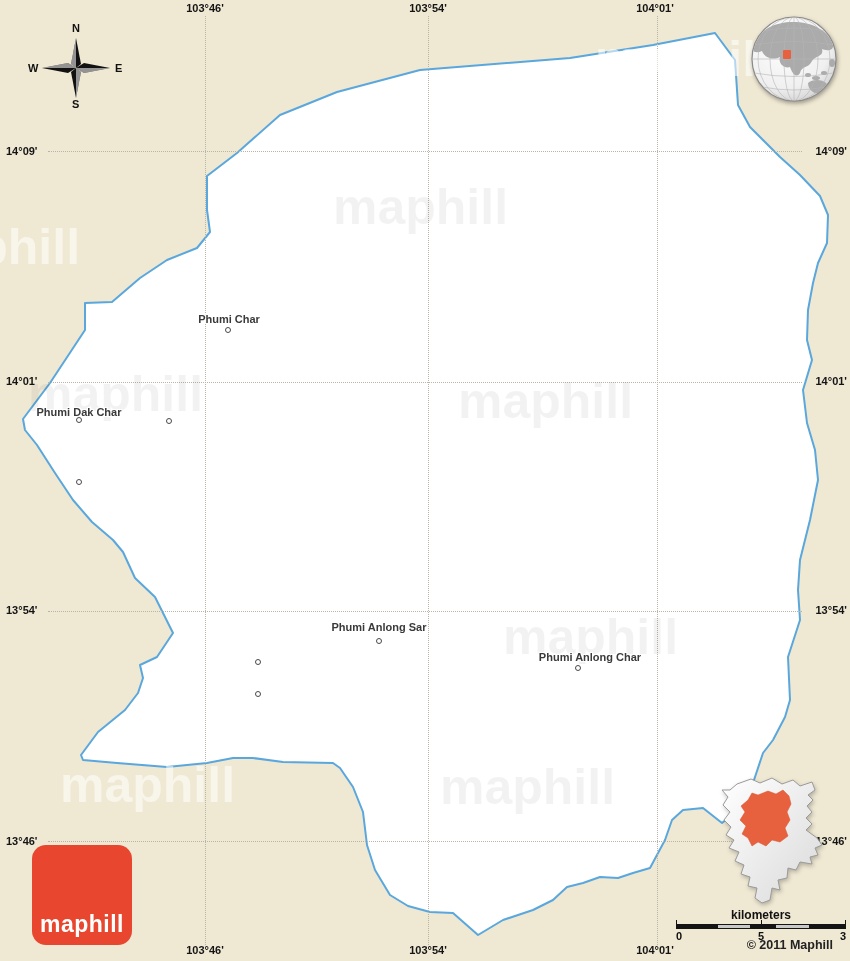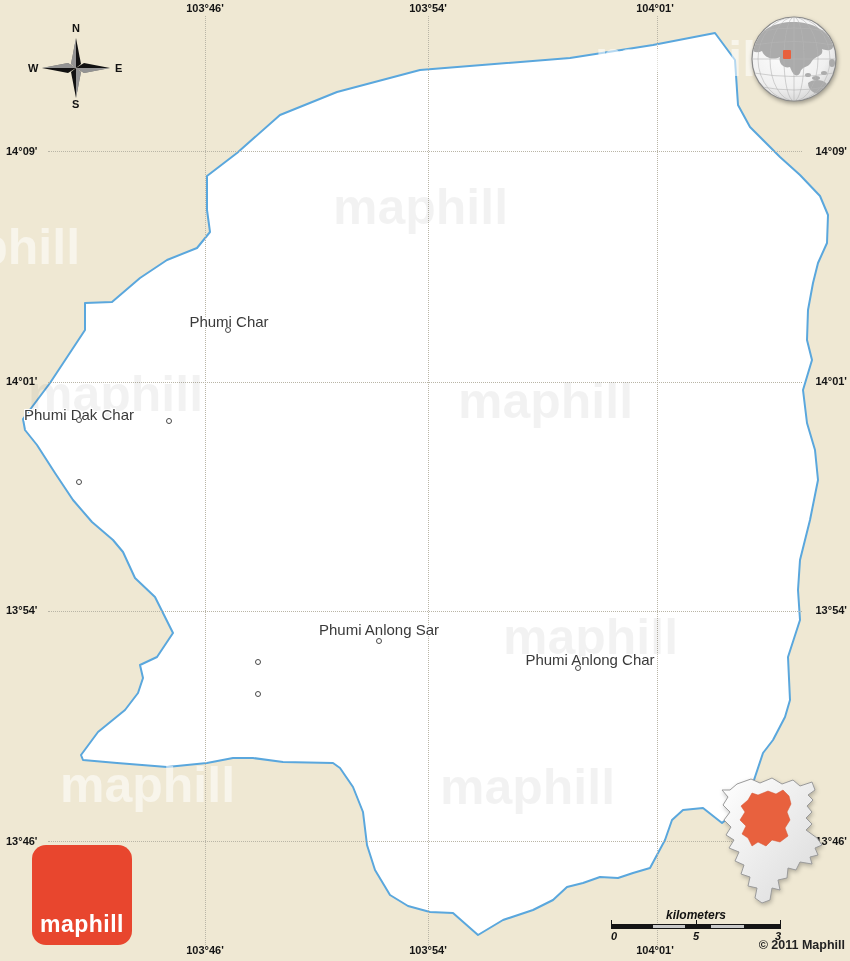--- a/index.html
+++ b/index.html
@@ -14,44 +14,44 @@
   .grid-v{position:absolute;top:16px;bottom:16px;width:0;border-left:1px dotted #b9b5a6;z-index:2;}
   .grid-h{position:absolute;left:48px;right:48px;height:0;border-top:1px dotted #b9b5a6;z-index:2;}
   
   .wm{position:absolute;font-weight:bold;font-size:50px;letter-spacing:0px;white-space:nowrap;z-index:3;pointer-events:none;}
   .wm-gray{color:rgba(0,0,0,0.05);}
   .wm-beige{color:rgba(255,255,255,0.55);}
   
   .coord{position:absolute;font-size:11px;font-weight:bold;color:#141414;z-index:4;white-space:nowrap;}
   .coord.cx{transform:translateX(-50%);}
   
-  .place{position:absolute;transform:translateX(-50%);font-size:15px;font-weight:normal;color:#3a3a3a;white-space:nowrap;z-index:5;
+  .place{position:absolute;transform:translateX(-50%);font-size:11px;font-weight:bold;color:#3a3a3a;white-space:nowrap;z-index:5;
     text-shadow:-1px -1px 0 #fff,1px -1px 0 #fff,-1px 1px 0 #fff,1px 1px 0 #fff,0 -1px 0 #fff,0 1px 0 #fff,-1px 0 0 #fff,1px 0 0 #fff;}
   .dot{position:absolute;width:4px;height:4px;border:1px solid #4a4a4a;border-radius:50%;background:#fff;transform:translate(-50%,-50%);z-index:5;}
   
   #compass{position:absolute;left:30px;top:26px;width:92px;height:86px;z-index:6;}
   #compass .pt{position:absolute;font-size:11px;font-weight:bold;color:#111;}
   
   #globe{position:absolute;left:748px;top:15px;z-index:6;filter:drop-shadow(1px 2px 2px rgba(0,0,0,0.35));}
   
   #inset{position:absolute;left:715px;top:770px;z-index:6;filter:drop-shadow(1px 2px 2px rgba(0,0,0,0.25));}
   
   #logo{position:absolute;left:32px;top:845px;width:100px;height:100px;background:#e8462e;border-radius:14px;
     display:flex;align-items:flex-end;justify-content:center;z-index:7;cursor:pointer;}
   #logo span{color:#fff;font-weight:bold;font-size:23px;letter-spacing:.5px;padding-bottom:7px;}
   
-  #scalebar{position:absolute;left:611px;top:908px;width:170px;z-index:7;font-style:italic;}
+  #scalebar{position:absolute;left:676px;top:908px;width:170px;z-index:7;}
   #scalebar .sb-title{text-align:center;font-size:12px;font-weight:bold;color:#111;margin-bottom:2px;}
   #scalebar .sb-bar{position:relative;height:5px;display:flex;}
   #scalebar .seg{height:5px;}
   #scalebar .s-b{background:#141414;}
   #scalebar .s-g{background:#c9c9c9;border-top:1px solid #141414;border-bottom:1px solid #141414;box-sizing:border-box;}
   #scalebar .sb-tick{position:absolute;top:-4px;width:1px;height:4px;background:#141414;}
   #scalebar .sb-nums{display:flex;justify-content:space-between;font-size:11px;font-weight:bold;color:#111;margin-top:1px;}
-  #copyright{position:absolute;left:600px;top:938px;width:245px;text-align:right;font-size:12.5px;font-weight:bold;color:#222;z-index:7;}
+  #copyright{position:absolute;left:588px;top:938px;width:245px;text-align:right;font-size:12.5px;font-weight:bold;color:#222;z-index:7;}
 </style>
 </head>
 <body>
 
 <div id="app">
 
   <svg id="region-svg" width="850" height="961" viewBox="0 0 850 961">
     <polygon fill="#ffffff" stroke="#5aa7dd" stroke-width="2" stroke-linejoin="round" points="715,33 735,60 738,105 750,127 780,157 800,175 820,196 828,215 827,243 818,263 813,283 808,310 807,340 812,360 803,390 807,423 815,450 818,480 810,520 800,560 798,590 800,620 788,657 790,700 785,717 773,740 763,753 753,783 748,795 735,812 722,823 703,808 683,810 672,820 665,840 650,868 633,873 618,878 600,877 583,883 567,887 553,900 533,910 503,920 478,935 453,913 430,912 408,906 390,895 375,870 367,845 363,812 353,787 340,768 333,763 283,762 253,758 233,758 207,763 167,767 117,763 83,760 81,755 98,732 125,710 138,693 143,678 140,665 157,657 173,633 155,597 135,578 123,552 113,540 92,522 73,500 55,473 37,445 25,430 23,419 50,383 85,330 85,303 112,302 140,278 167,260 197,248 210,232 207,210 207,176 237,153 280,115 337,92 420,70 570,58 653,45"></polygon>
   </svg>
 

